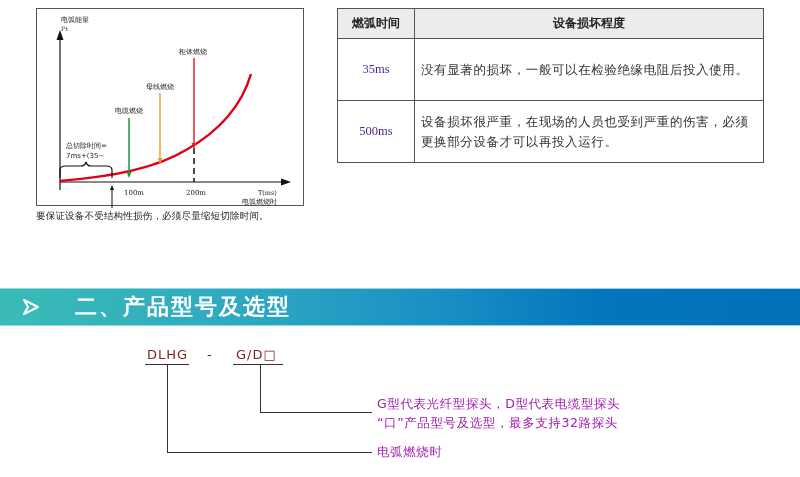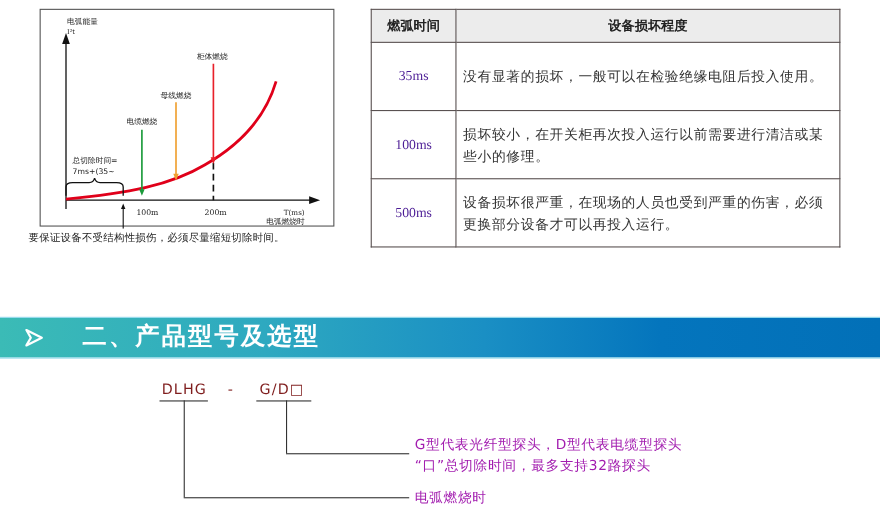--- a/index.html
+++ b/index.html
@@ -2,21 +2,21 @@
 <html><head>
 <meta charset="utf-8">
 <style>
   html, body { margin:0; padding:0; background:#fff; }
   body { width:800px; height:477px; position:relative; overflow:hidden; font-family:"DejaVu Sans", sans-serif; color:#222; }
   .abs { position:absolute; }
 
   
   .chart-frame { left:36px; top:8px; width:268px; height:198px; border:1px solid #555; box-sizing:border-box; }
   .chart-svg { left:36px; top:8px; }
-  .chart-caption { left:26px; top:210px; width:280px; font-size:9.5px; color:#222; letter-spacing:0.2px; white-space:nowrap; }
+  .chart-caption { left:36px; top:210px; width:280px; font-size:9.5px; color:#222; letter-spacing:0.2px; white-space:nowrap; }
 
   
   .damage-table { left:337px; top:8px; width:427px; border-collapse:collapse; font-size:12.5px;padding-left:24px; }
   .damage-table th, .damage-table td { border:1.5px solid #5a5252; }
   .damage-table th { background:#ececec; height:27px; font-weight:bold; font-size:12px; color:#222; }
   .damage-table td { height:59px; vertical-align:middle; }
   .damage-table td.time { width:74px; text-align:center; color:#4c1d95; font-size:12.5px;font-family:Liberation Serif, serif; }
   .damage-table td.desc { padding:0 6px; line-height:20px; color:#333; letter-spacing:0.6px; }
 
   
@@ -82,24 +82,20 @@
       <th>燃弧时间</th>
       <th>设备损坏程度</th>
     </tr>
   </thead>
   <tbody>
     <tr>
       <td class="time">35ms</td>
       <td class="desc">没有显著的损坏，一般可以在检验绝缘电阻后投入使用。</td>
     </tr>
     <tr>
-      <td class="time">100ms</td>
-      <td class="desc">损坏较小，在开关柜再次投入运行以前需要进行清洁或某些小的修理。</td>
-    </tr>
-    <tr>
       <td class="time">500ms</td>
       <td class="desc">设备损坏很严重，在现场的人员也受到严重的伤害，必须更换部分设备才可以再投入运行。</td>
     </tr>
   </tbody>
 </table>
 
 <div class="abs banner"></div>
 <svg class="abs banner-icon" viewBox="0 0 18 18">
   <path d="M2,2 L16,9 L2,16 L6,9 Z" fill="none" stroke="#fff" stroke-width="2" stroke-linejoin="round"></path>
 </svg>
@@ -110,14 +106,14 @@
 <div class="abs model-code" style="left:207px;top:347px;">-</div>
 <div class="abs model-code" style="left:236px;top:347px;">G/D□</div>
 <div class="abs model-line" style="left:233px;top:364px;width:50px;height:1px;"></div>
 
 <div class="abs model-line" style="left:260px;top:364px;width:1px;height:48px;"></div>
 <div class="abs model-line" style="left:260px;top:412px;width:112px;height:1px;"></div>
 <div class="abs model-line" style="left:167px;top:364px;width:1px;height:88px;"></div>
 <div class="abs model-line" style="left:167px;top:452px;width:205px;height:1px;"></div>
 
 <div class="abs model-desc" style="left:377px;top:396px;">G型代表光纤型探头，D型代表电缆型探头</div>
-<div class="abs model-desc" style="left:377px;top:415px;">“口”总切除时间，最多支持32路探头</div>
+<div class="abs model-desc" style="left:377px;top:415px;">“口”产品型号及选型，最多支持32路探头</div>
 <div class="abs model-desc" style="left:377px;top:444px;">电弧燃烧时</div>
 
 </body></html>

